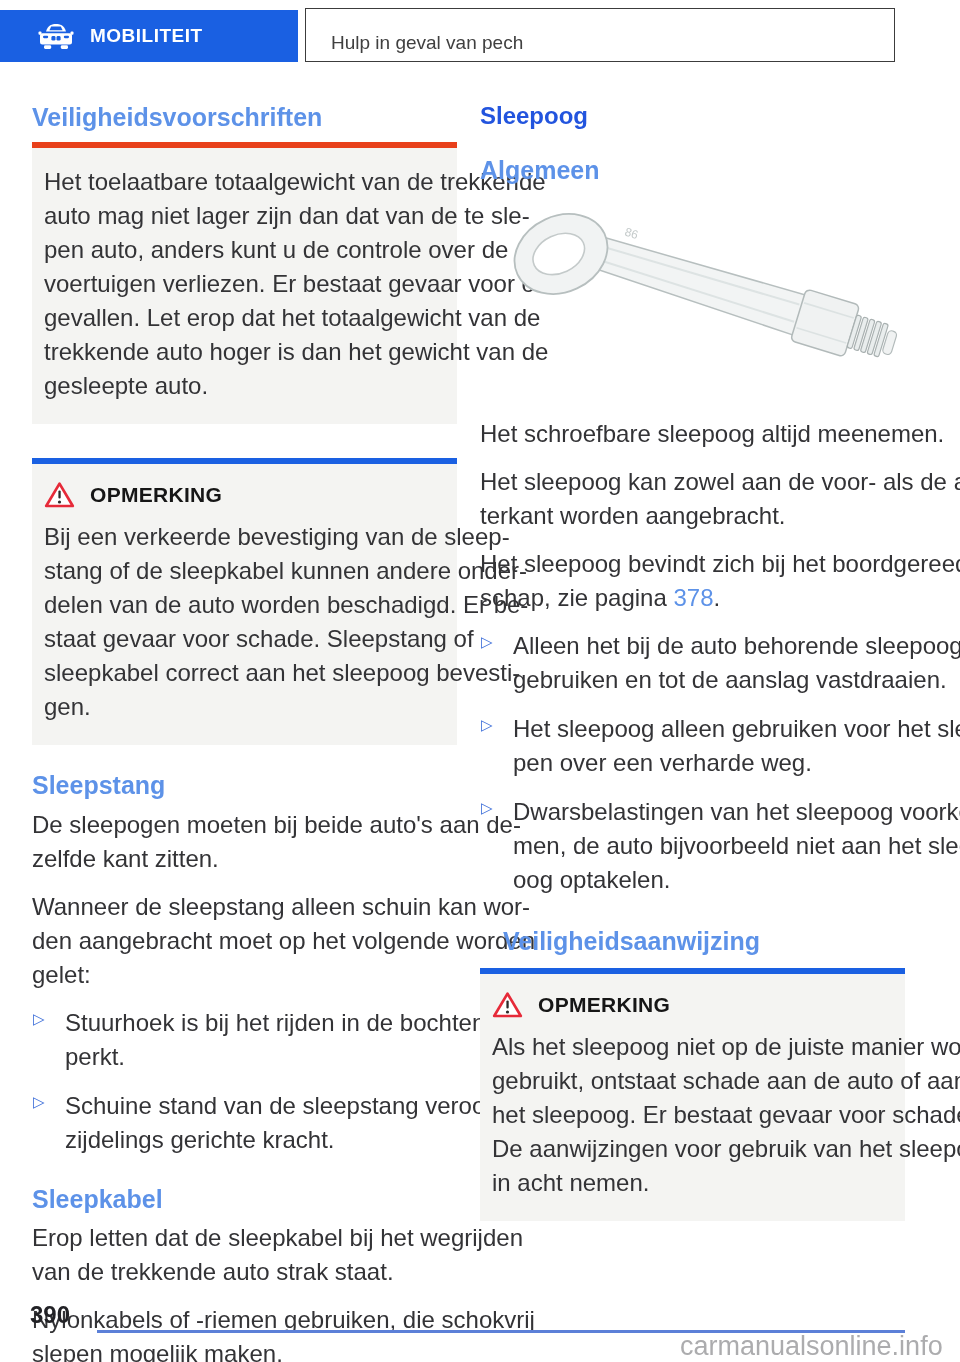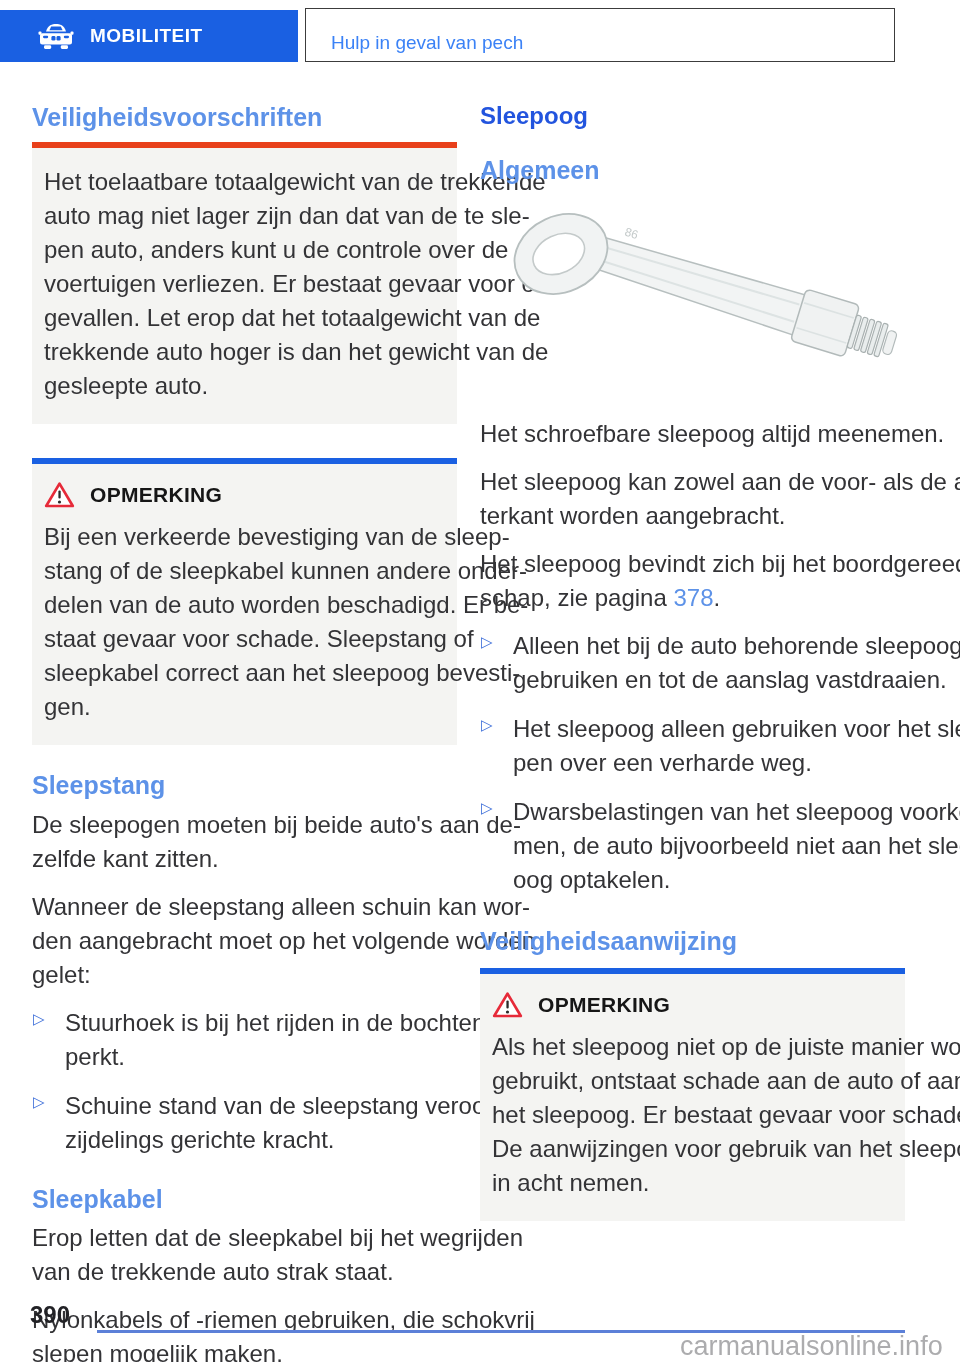--- a/index.html
+++ b/index.html
@@ -15,21 +15,21 @@
     background:#1A60E2; display:flex; align-items:center; padding-left:38px;
   }
   .tab-blue .tab-label {
     color:#ffffff; font-size:19px; font-weight:bold; letter-spacing:.5px; margin-left:16px;
   }
   .chapter-box {
     position:absolute; left:305px; top:8px; width:590px; height:54px;
     border:1px solid #3c3c3c; background:#ffffff;
     display:flex; align-items:flex-end; padding:0 0 7px 25px;
   }
-  .chapter-box .chapter-title { font-size:19px; color:#3b82f6;margin-top:22px; }
+  .chapter-box .chapter-title { font-size:19px; color:#404040;margin-top:22px; }
 
   
   .col { position:absolute; top:103px; width:425px; }
   #col-left  { left:32px; }
   #col-right { left:480px; }
 
   h1.sec-main { font-size:24px; font-weight:bold; color:#2254DE; line-height:1.1; }
   h2.sec { font-size:25px; font-weight:bold; color:#5D92E8; line-height:1.15; }
   #col-left > h2.sec:first-child { margin-bottom:10px; }
 
@@ -197,21 +197,21 @@
 pen over een verharde weg.</span>
       </li>
       <li>
         <span class="bul">▷</span>
         <span class="pre">Dwarsbelastingen van het sleepoog voorko-
 men, de auto bijvoorbeeld niet aan het sleep-
 oog optakelen.</span>
       </li>
     </ul>
 
-    <h2 class="sec sub" style="margin-top:30px; margin-bottom:12px;">Veiligheidsaanwijzing</h2>
+    <h2 class="sec sub" style="margin-top:30px; margin-bottom:12px;margin-left:23px;">Veiligheidsaanwijzing</h2>
 
     <div class="notice">
       <div class="notice-bar bar-blue"></div>
       <div class="notice-body">
         <div class="notice-title-row">
           <svg class="warn-icon" width="31" height="28" viewBox="0 0 31 28" aria-hidden="true">
             <path d="M15.5 2.6 L28.8 25 H2.2 Z" fill="#ffffff" stroke="#E62A39" stroke-width="2.7" stroke-linejoin="round"></path>
             <rect x="14.4" y="9.4" width="2.3" height="8.2" rx="1.1" fill="#2b2b2b"></rect>
             <circle cx="15.5" cy="21" r="1.6" fill="#2b2b2b"></circle>
           </svg>

